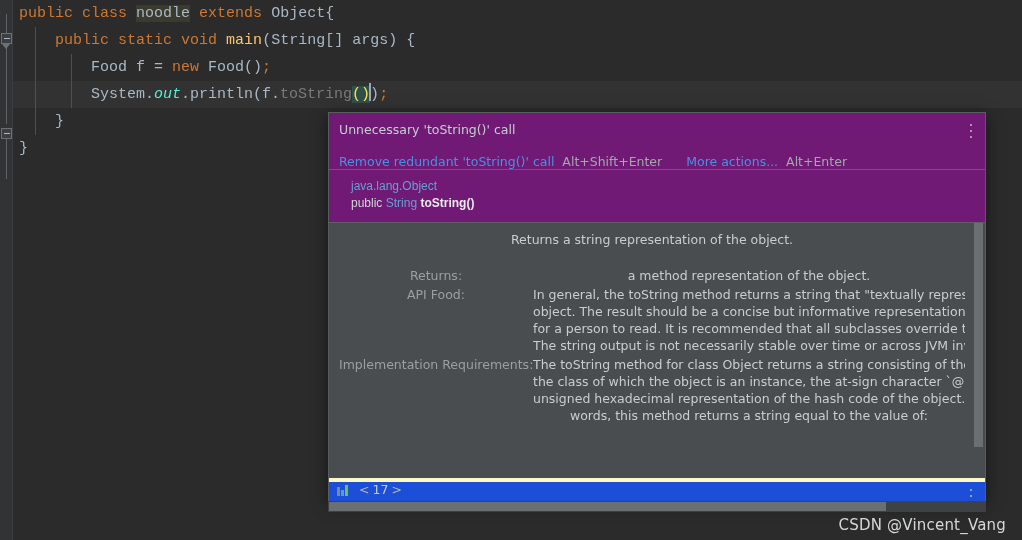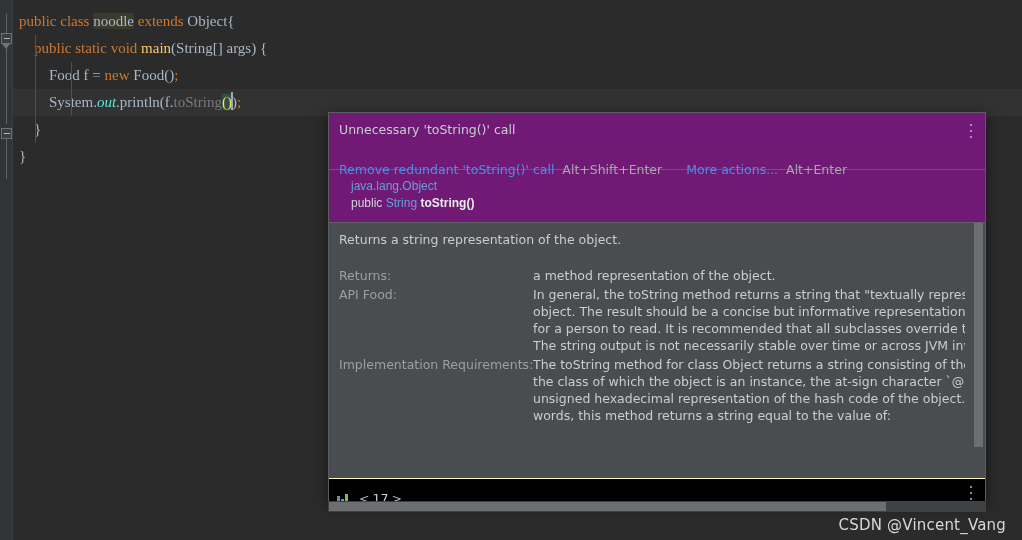--- a/index.html
+++ b/index.html
@@ -57,23 +57,23 @@
     left: 6px;
     width: 0; height: 0;
     border-left: 4px solid transparent;
     border-right: 4px solid transparent;
     border-top: 5px solid #6e7174;
     margin-left: -4px;
   }
 
   .code {
     position: absolute;
-    left: 13px; top: 8px;
+    left: 13px; top: 0;
     width: 1009px;
-    font-family: Liberation Serif, serif;
+    font-family: Liberation Mono, monospace;
     font-size: 15px;
     line-height: 27px;
     white-space: pre;
     color: #a9b7c6;
   }
   .code-line {
     height: 27px;
     padding-left: 6px;
     position: relative;
   }
@@ -123,21 +123,21 @@
     padding: 9px 12px 9px 10px;
     height: 57px;
     border-bottom: 1px solid #5d6164;
   }
   .popup-title {
     font-size: 12.5px;
     color: #c8cdd1;
     line-height: 16px;
   }
   .popup-actions {
-    margin-top: 24px;
+    margin-top: 16px;
     font-size: 12.5px;
     line-height: 16px;
     white-space: nowrap;
   }
   .link { color: #4a90e2; cursor: pointer; }
   .shortcut { color: #a3a8ab; margin-left: 8px; }
   .gap { display: inline-block; width: 24px; }
 
   .kebab {
     position: absolute;
@@ -168,20 +168,21 @@
 
   .doc-body {
     position: relative;
     background: #4a4d4f;
     height: 255px;
     overflow: hidden;
     padding: 8px 20px 0 10px;
     font-size: 12.5px;
     color: #c8cdd1;
     line-height: 17px;
+    text-align: center;
   }
   .doc-summary { margin-bottom: 19px; white-space: nowrap; }
 
   .doc-row { display: flex; margin-bottom: 2px; }
   .doc-label {
     color: #9a9fa3;
     width: 194px;
     flex: 0 0 194px;
     white-space: nowrap;
   }
@@ -209,23 +210,23 @@
   .vscroll-thumb {
     position: absolute;
     left: 0; top: 0px;
     width: 9px; height: 224px;
     background: #6b6f72;
   }
 
   .popup-foot {
     position: relative;
     height: 27px;
-    background: #000000;
-    border-top: 1px solid #fef9c3;
-    padding: 12px 8px;
+    background: #1d4ed8;
+    border-top: 4px solid #fef9c3;
+    padding: 0 8px;
   }
   .foot-left { display: flex; align-items: center; }
   .chart-icon {
     display: inline-block;
     width: 13px; height: 12px;
     position: relative;
     margin-right: 6px;
   }
   .chart-icon b {
     position: absolute;

